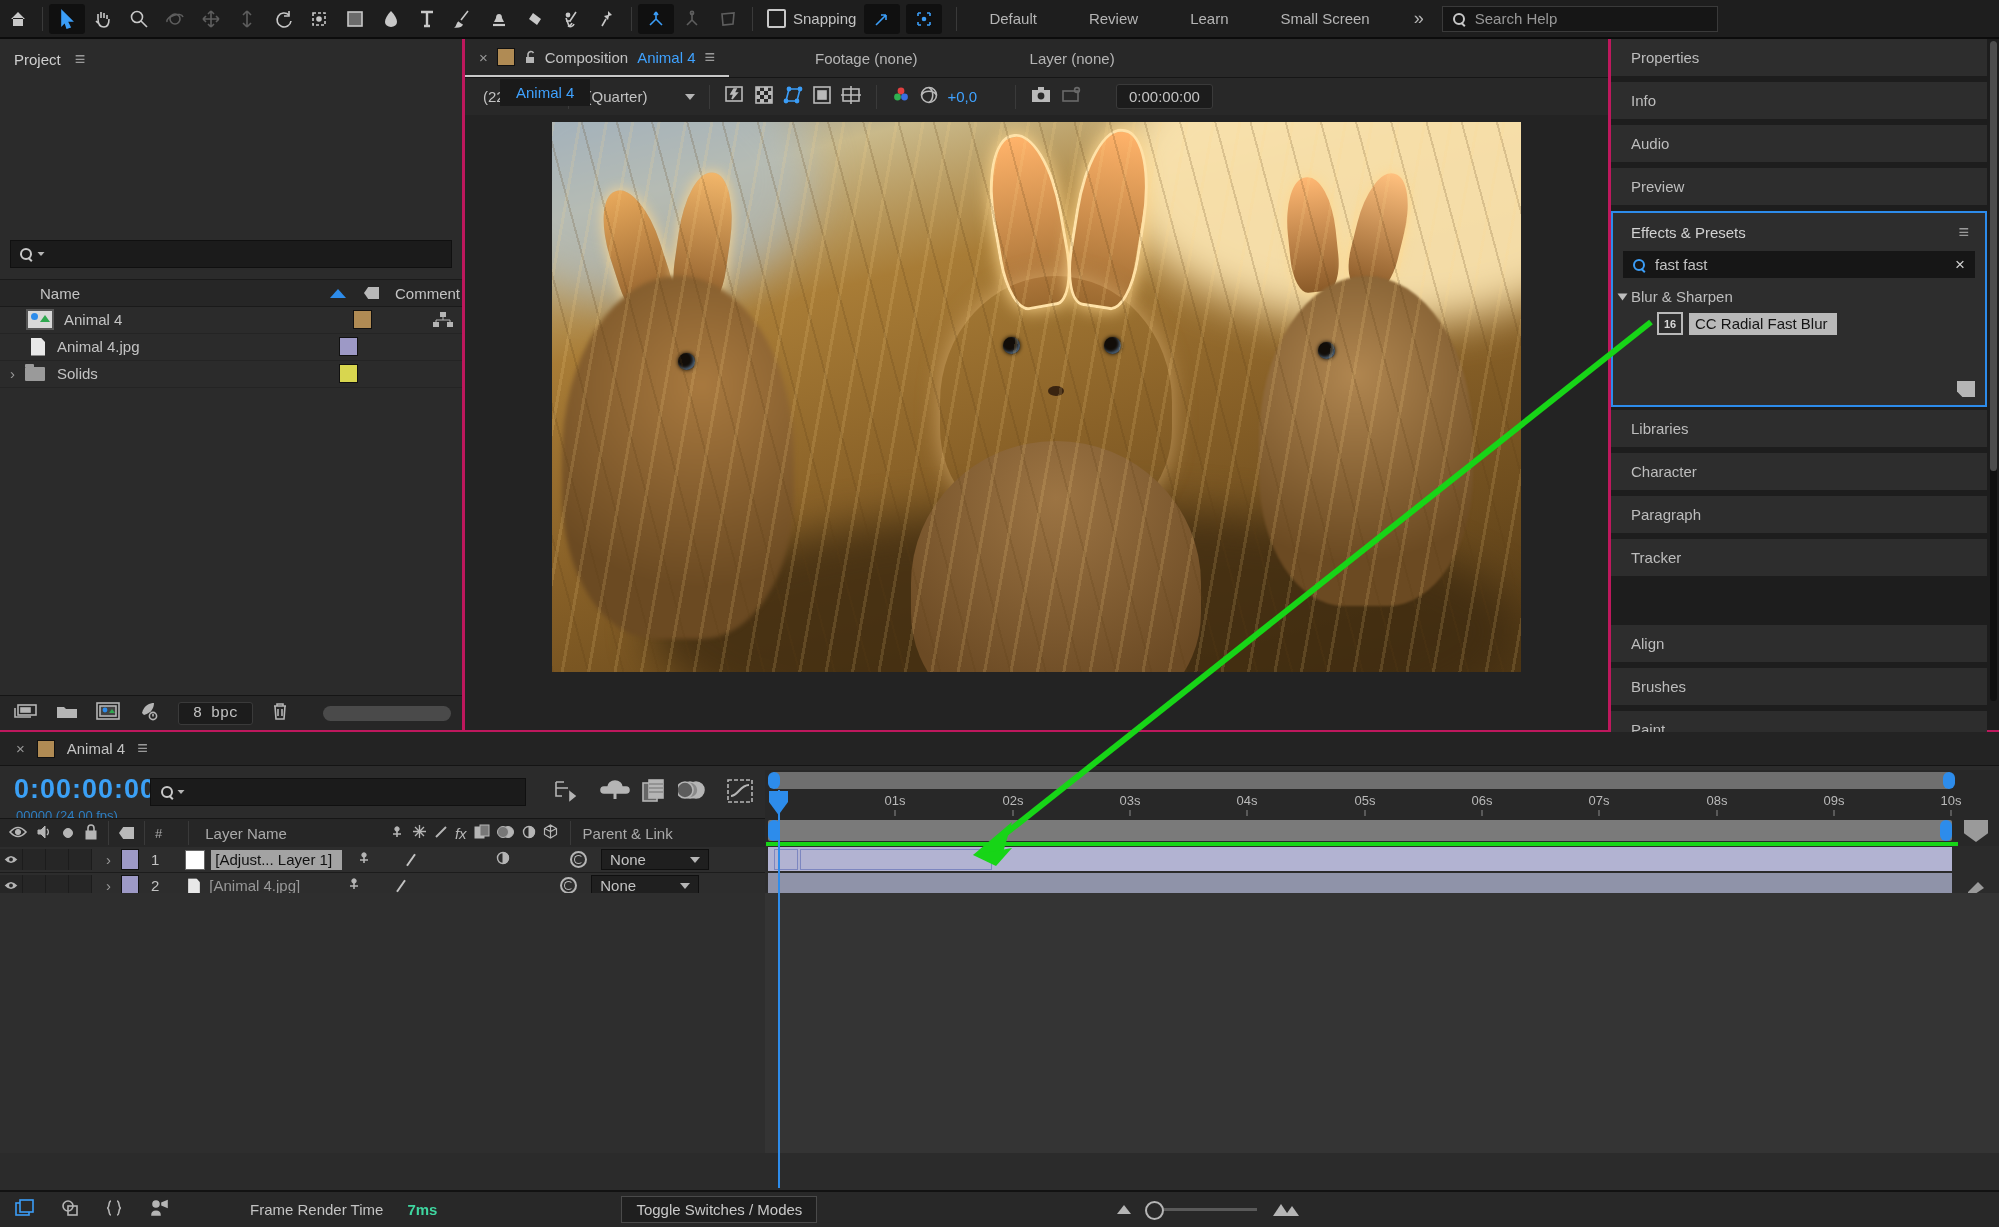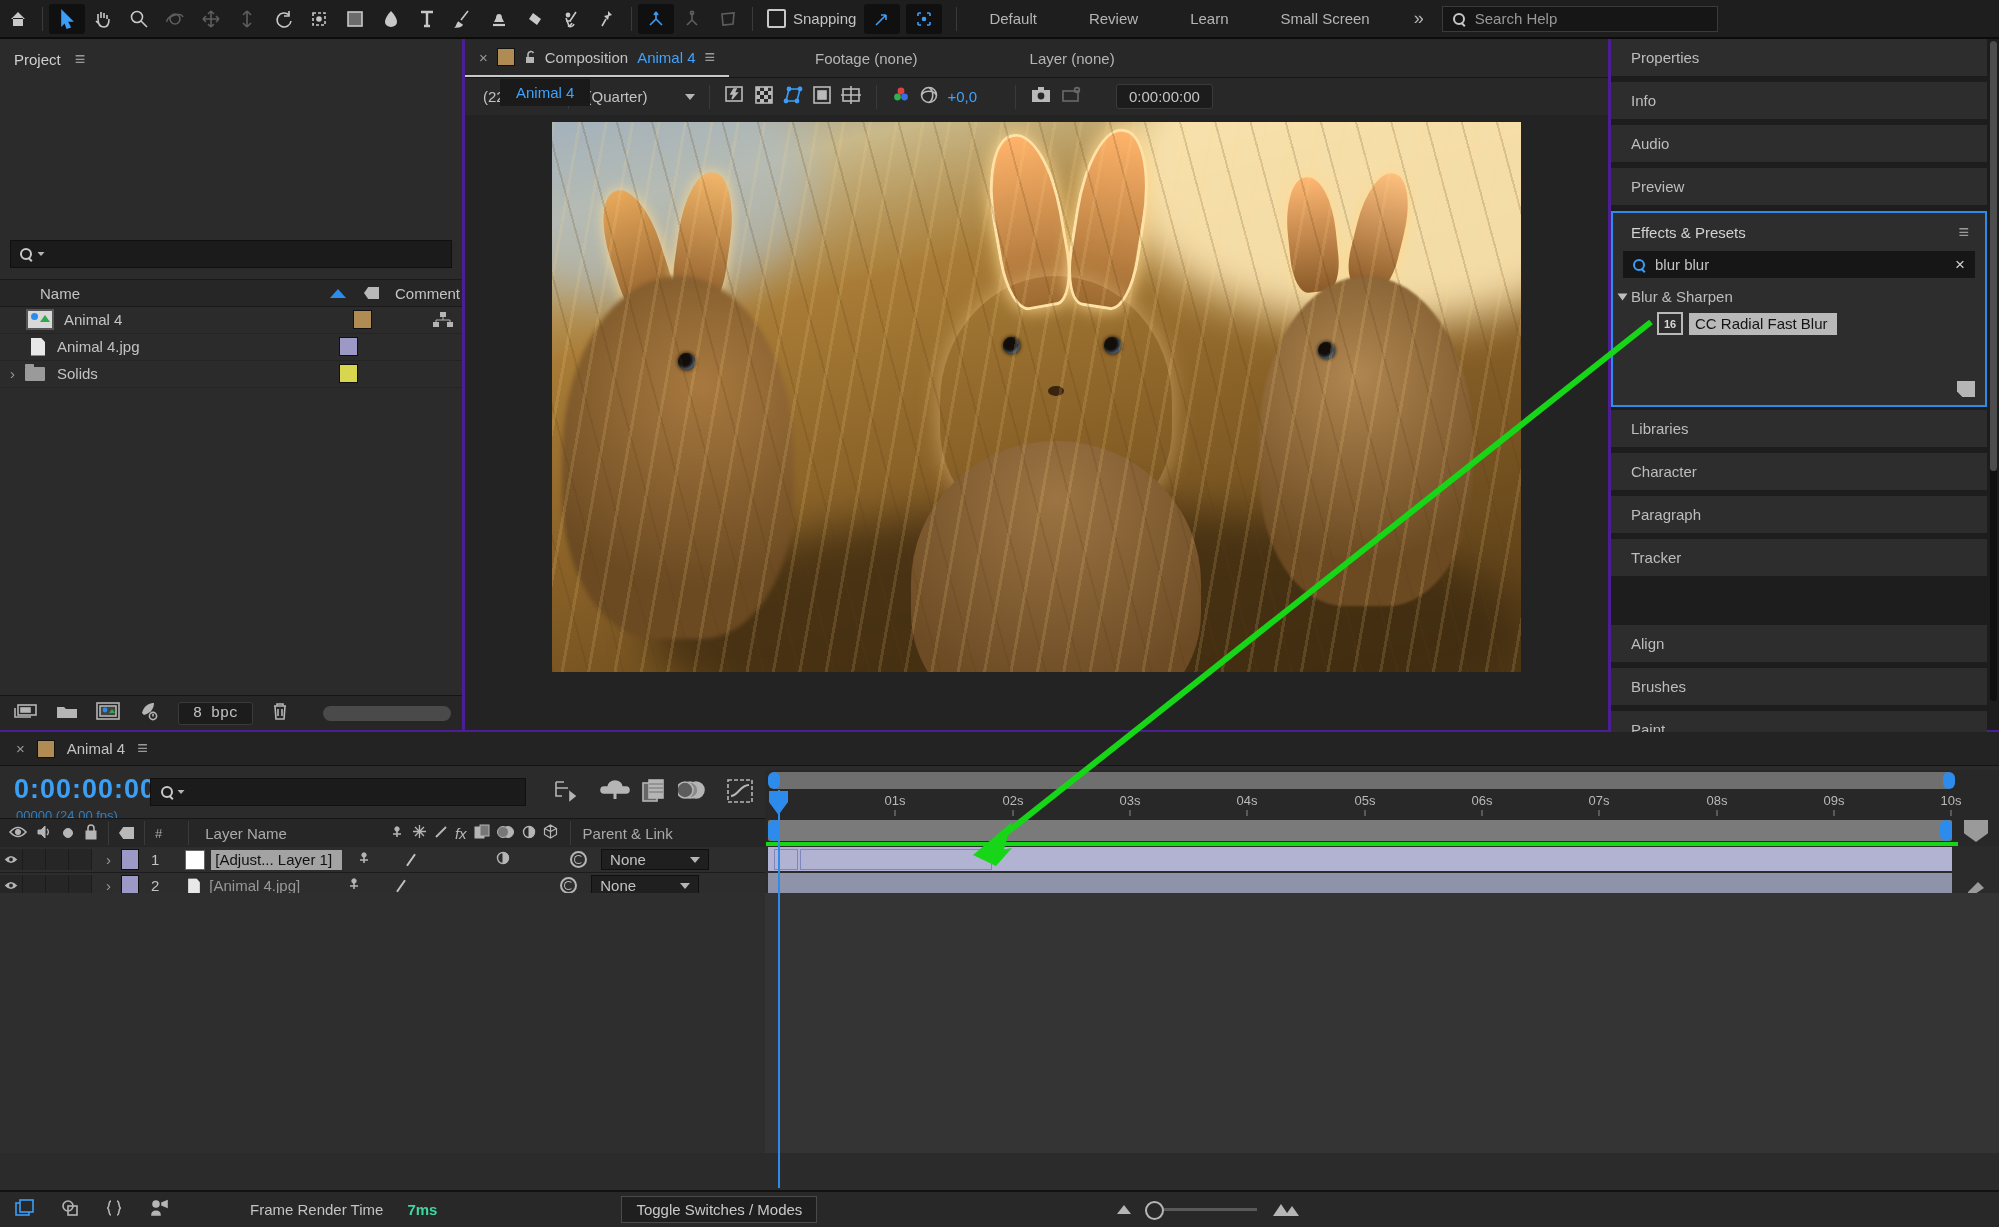--- a/index.html
+++ b/index.html
@@ -1,16 +1,16 @@
 <!DOCTYPE html>
 <html><head>
 <meta charset="utf-8">
 <style>
   html,body{margin:0;padding:0;background:#141414;}
-  #stage{position:relative;width:1999px;height:1227px;background:#4c1d95;
+  #stage{position:relative;width:1999px;height:1227px;background:#be185d;
          font-family:"Liberation Sans",sans-serif;font-size:15px;color:#c3c3c3;overflow:hidden;}
   .r{position:absolute;}
   .dim{color:#989898;}
   .blue{color:#3fa2ff;}
   
   #toolbar{left:0;top:0;width:1999px;height:37px;background:#1e1e1e;border-bottom:2px solid #0c0c0c;display:flex;align-items:center;}
   .tool{width:36px;height:30px;display:flex;align-items:center;justify-content:center;flex:0 0 auto;}
   .tool svg{stroke:#c8c8c8;fill:none;stroke-width:1.6;}
   .tool.grayed svg{stroke:#5e5e5e;}
   .tool.active{background:#101010;border-radius:3px;}
@@ -456,21 +456,21 @@
         <span>Preview</span>
       </div>
 
     <div id="fx-panel">
       <div id="fx-head">
         <span>Effects &amp; Presets</span>
         <span style="font-size:18px;color:#9a9a9a">≡</span>
       </div>
       <div id="fx-search">
         <span class="mag blue"></span>
-        <span>blur blur</span>
+        <span>fast fast</span>
         <span style="margin-left:auto;font-size:17px;color:#d0d0d0">×</span>
       </div>
       <div id="fx-cat">
         <span class="twistle"></span>
         <span>Blur &amp; Sharpen</span>
       </div>
       <div id="fx-result">
         <span id="fx16">16</span>
         <span id="fx-resname">CC Radial Fast Blur</span>
       </div>

